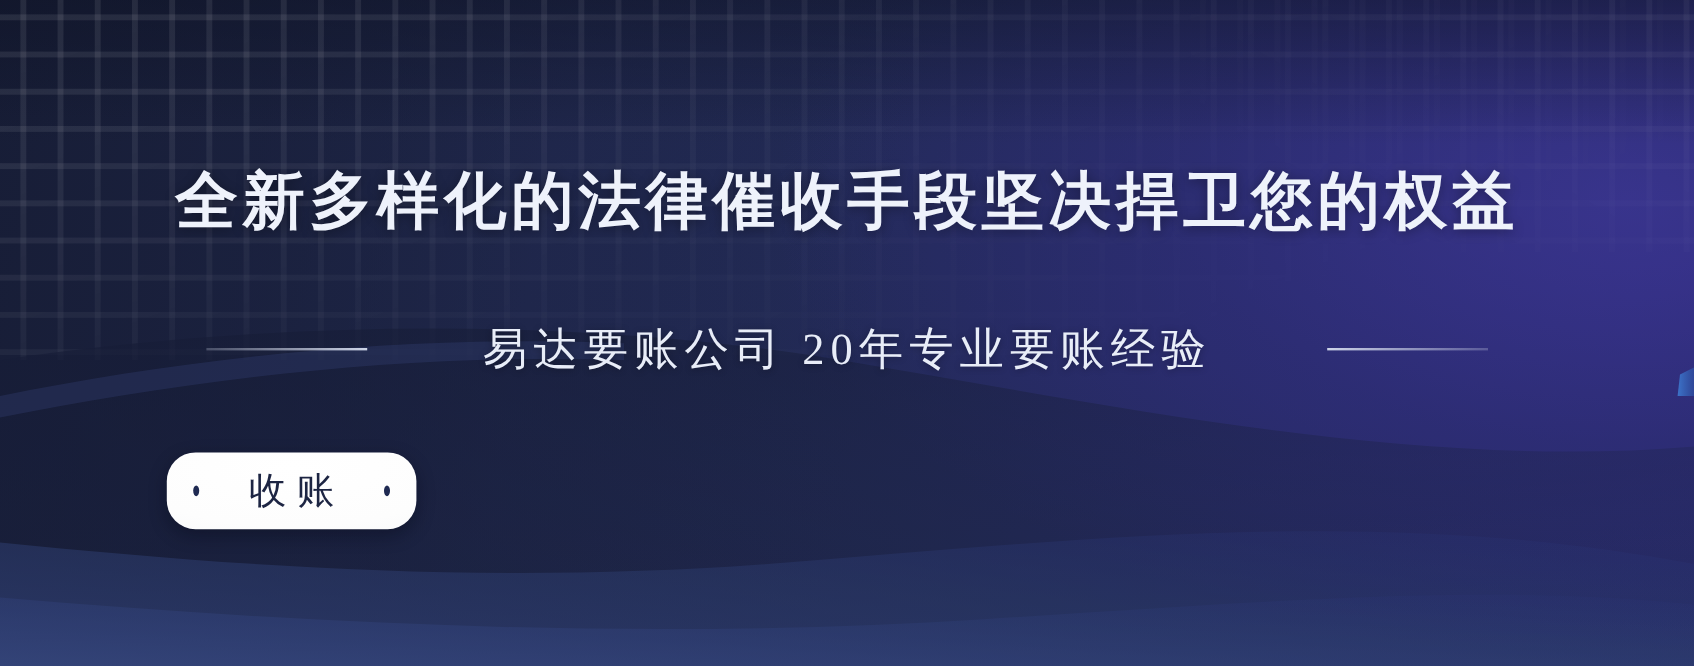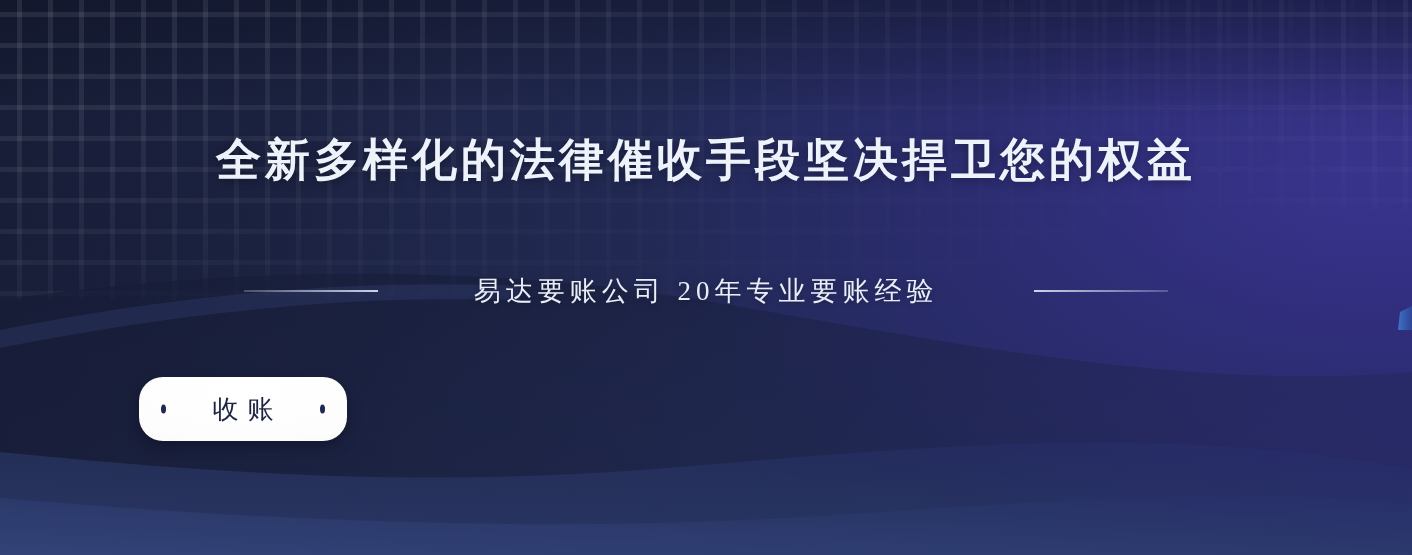--- a/index.html
+++ b/index.html
@@ -81,21 +81,21 @@
   .content {
     position: absolute;
     inset: 0;
   }
 
   .headline {
     position: absolute;
     left: 0; right: 0;
     top: 108px;
     text-align: center;
-    font-size: 45px;
+    font-size: 52px;
     line-height: 1.0;
     letter-spacing: 4px;
     color: #eef2fb;
     text-shadow: 0 2px 10px rgba(0,0,0,0.35);
     white-space: nowrap;
   }
 
   .subline {
     position: absolute;
     left: 0; right: 0;
@@ -109,21 +109,21 @@
   .sub-rule {
     width: 134px;
     height: 2px;
     background: linear-gradient(90deg, rgba(214,221,238,0.25), rgba(214,221,238,0.95));
     flex: none;
   }
   .sub-rule.right {
     background: linear-gradient(90deg, rgba(214,221,238,0.95), rgba(214,221,238,0.25));
   }
   .sub-text {
-    font-size: 27px;
+    font-size: 37px;
     letter-spacing: 5px;
     color: #e8edf8;
     white-space: nowrap;
     text-shadow: 0 1px 6px rgba(0,0,0,0.3);
   }
 
   .pill-row {
     position: absolute;
     left: 139px;
     top: 377px;
@@ -149,21 +149,21 @@
     width: 5px;
     height: 9px;
     border-radius: 50%;
     background: #1f2a52;
     top: 50%;
     transform: translateY(-50%);
   }
   .pill-dot.left  { left: 22px; }
   .pill-dot.right { right: 22px; }
   .pill-label {
-    font-size: 26px;
+    font-size: 31px;
     letter-spacing: 9px;
     text-indent: 9px;
     color: #1d2543;
     white-space: nowrap;
   }
 </style>
 </head>
 <body>
 
 <div id="banner">

